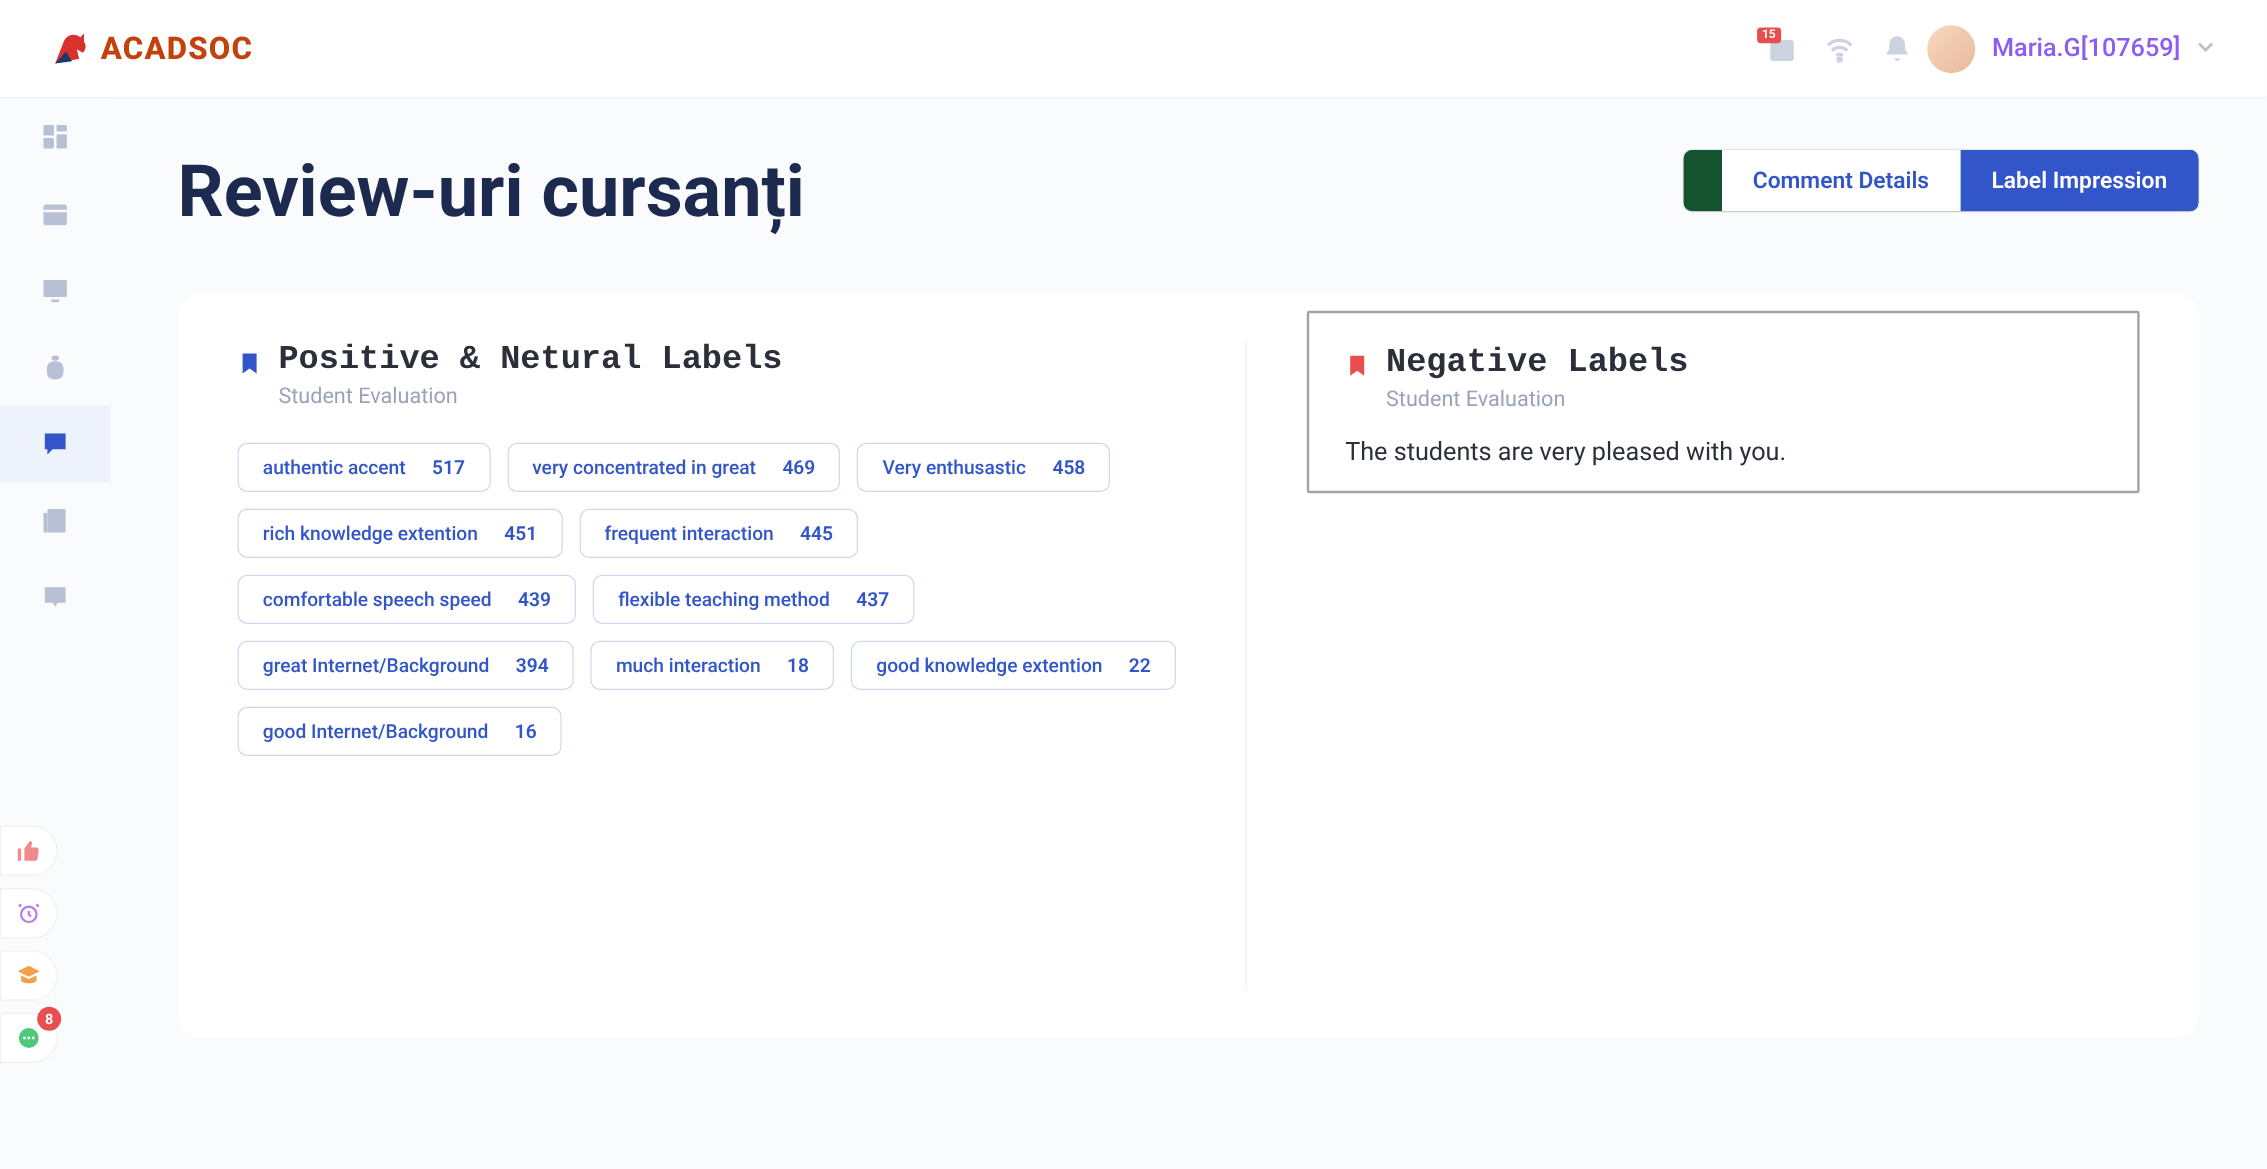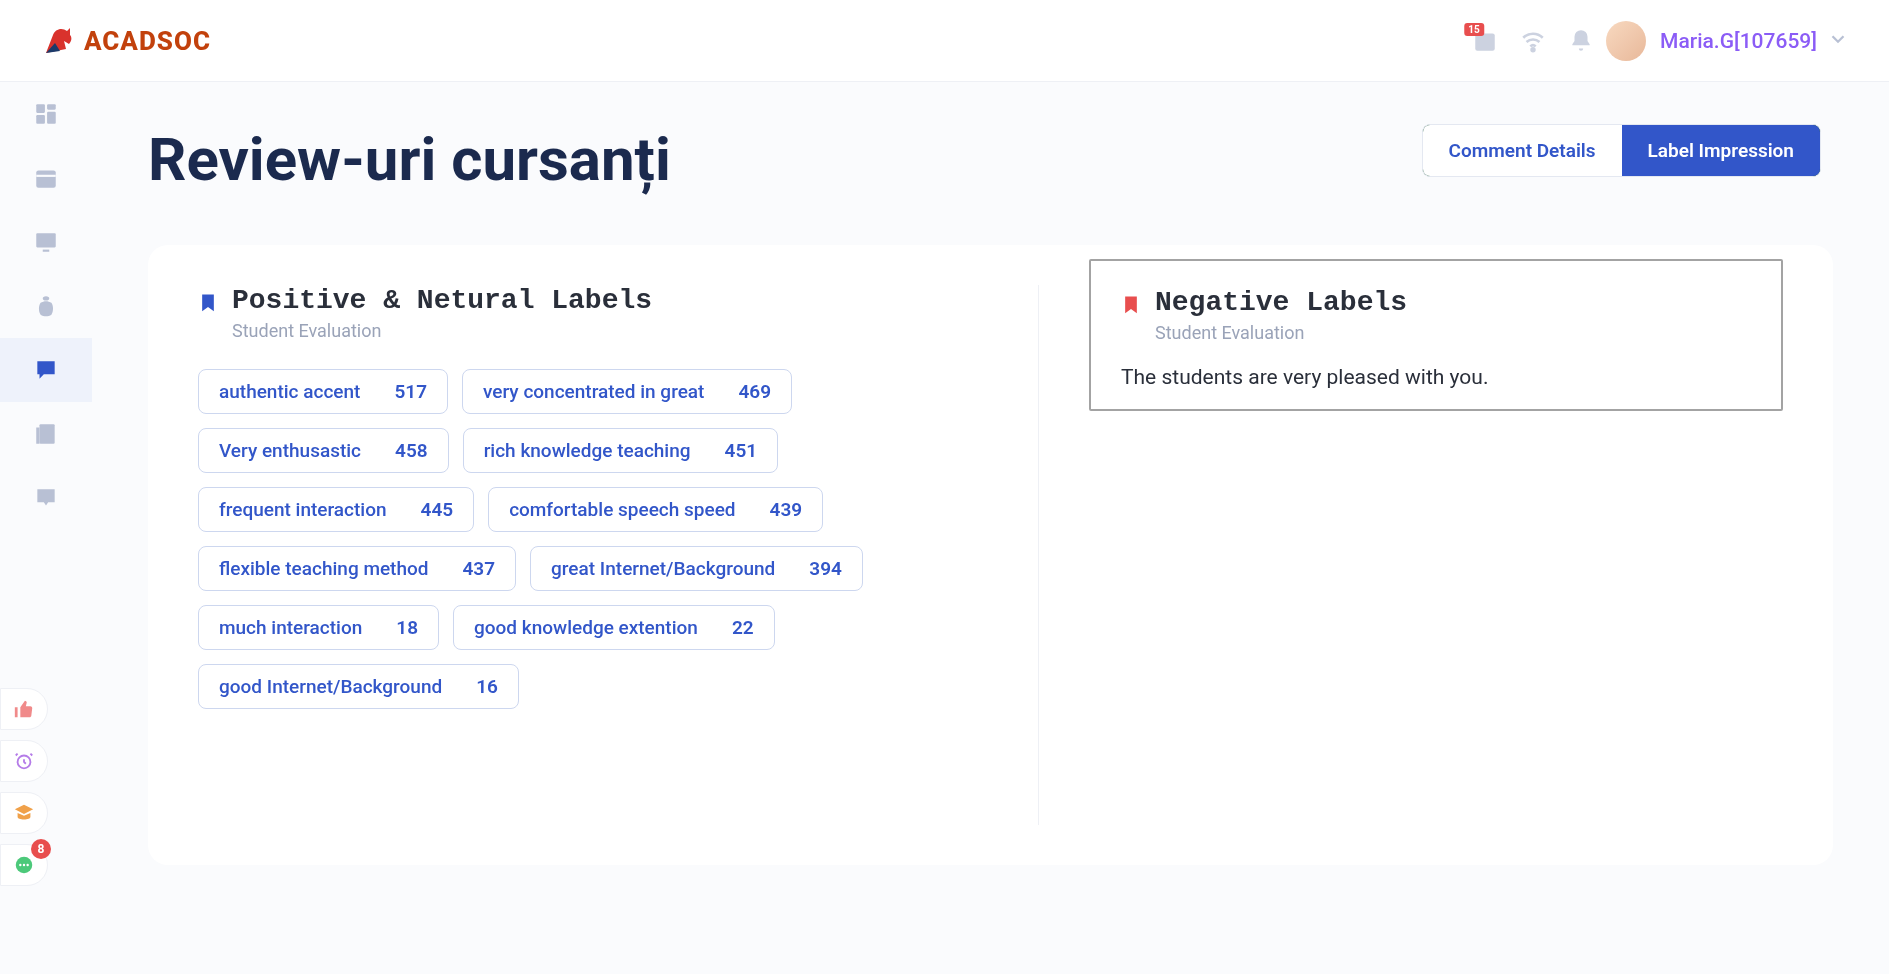--- a/index.html
+++ b/index.html
@@ -18,38 +18,38 @@
 .chevron { margin-left:10px; color:#b8c0d4; }
 
 
 .sidebar { position:absolute; top:82px; left:0; width:92px; height:calc(100% - 82px); background:#fafbfd; }
 .side-item { width:92px; height:64px; display:flex; align-items:center; justify-content:center; color:#b8c0d4; cursor:pointer; }
 .side-item.active { background:#eef2fb; color:#3256c9; }
 
 
 .main { position:absolute; top:82px; left:92px; right:0; bottom:0; padding:42px 56px 0 56px; }
 .page-title { font-size:60px; font-weight:700; color:#1b2a4e; }
-.tabs-box { position:absolute; top:42px; right:68px; display:flex; border:1px solid #e4e8f1; border-radius:8px; overflow:hidden; background:#14532d; }
+.tabs-box { position:absolute; top:42px; right:56px; display:flex; border:1px solid #e4e8f1; border-radius:8px; overflow:hidden; background:#14532d;padding-left:32px; }
 .tab { padding:14px 26px; font-size:19px; font-weight:600; cursor:pointer; }
 .tab.inactive { color:#3256c9; background:#fff; }
 .tab.active { color:#fff; background:#3256c9; }
 
 .card { margin-top:50px; background:#fff; border-radius:20px; padding:40px 50px; display:flex; gap:40px; min-height:620px; }
 .col-left { flex:0 0 800px; }
 .col-right { flex:1; border-left:1px solid #eef0f5; padding-left:50px; position:relative; }
 
 .section-head { display:flex; align-items:flex-start; gap:14px; margin-bottom:28px; }
 .bookmark { width:20px; height:26px; margin-top:4px; }
 .bookmark.blue { fill:#3256c9; }
 .bookmark.red { fill:#e84e4e; }
 .section-title { font-size:28px; font-weight:700; color:#2a2f3a;font-family:Liberation Mono, monospace; }
 .section-sub { font-size:18px; color:#9aa3b8; margin-top:4px; }
 
 .chips { display:flex; flex-wrap:wrap; gap:14px; }
-.chip { border:1.5px solid #cdd7ef; border-radius:8px; padding:10px 20px; display:flex; align-items:center; gap:34px; color:#3256c9; font-size:19px; font-weight:500; cursor:pointer; }
+.chip { border:1.5px solid #cdd7ef; border-radius:8px; padding:10px 20px; display:flex; align-items:center; gap:22px; color:#3256c9; font-size:16px; font-weight:500; cursor:pointer; }
 .chip .cnt { font-weight:600; }
 
 .neg-box { border:2px solid #a3a3a3; border-radius:2px; padding:26px 30px 20px 30px; margin-top:-26px; }
 .neg-msg { font-size:21px; color:#2a2f3a; margin-top:22px; }
 
 
 .float-pill { position:absolute; left:0; width:48px; height:42px; border-radius:0 22px 22px 0; background:#fff; border:1px solid #eef0f5; display:flex; align-items:center; justify-content:center; }
 .float-pill .pbadge { position:absolute; top:-6px; right:-4px; background:#e84e4e; color:#fff; font-size:12px; font-weight:700; width:20px; height:20px; border-radius:50%; display:flex; align-items:center; justify-content:center; }
 
 
@@ -195,21 +195,21 @@
           </div>
           <div class="chip">
             <span>very concentrated in great</span>
             <span class="cnt">469</span>
           </div>
           <div class="chip">
             <span>Very enthusastic</span>
             <span class="cnt">458</span>
           </div>
           <div class="chip">
-            <span>rich knowledge teaching</span>
+            <span>rich knowledge extention</span>
             <span class="cnt">451</span>
           </div>
           <div class="chip">
             <span>frequent interaction</span>
             <span class="cnt">445</span>
           </div>
           <div class="chip">
             <span>comfortable speech speed</span>
             <span class="cnt">439</span>
           </div>

